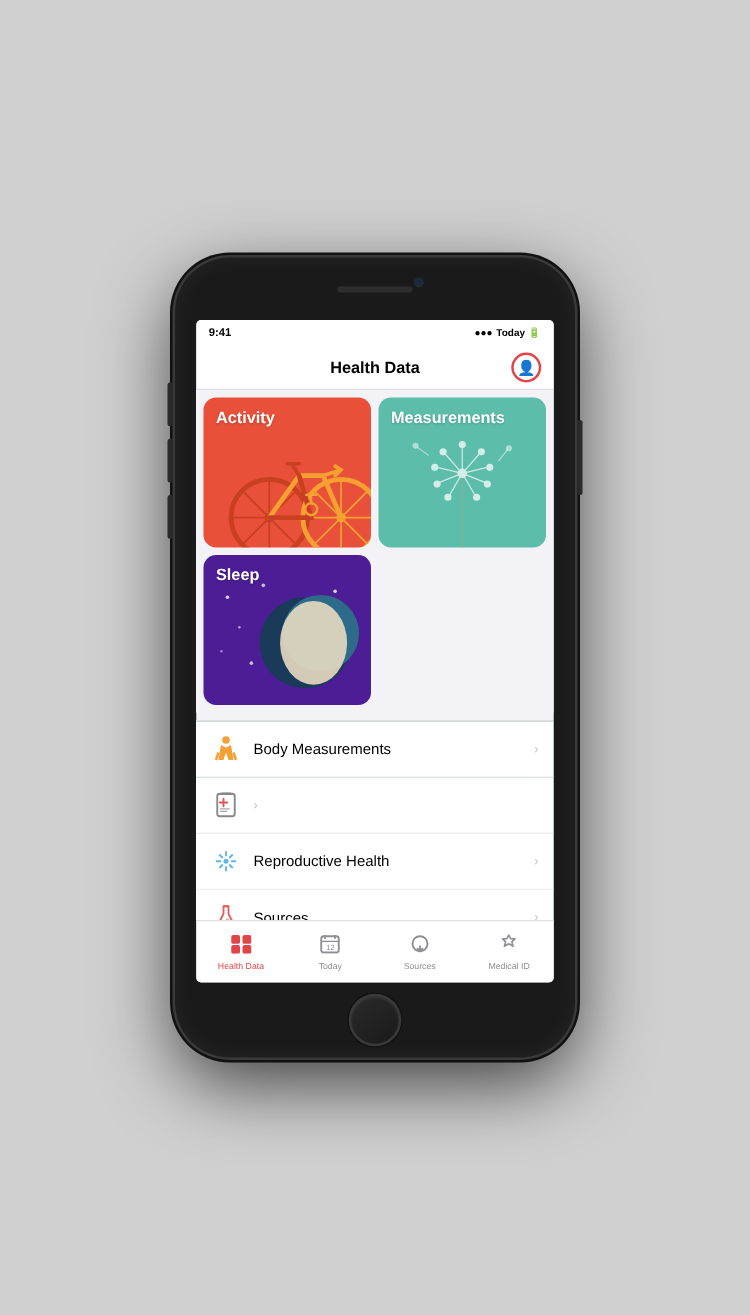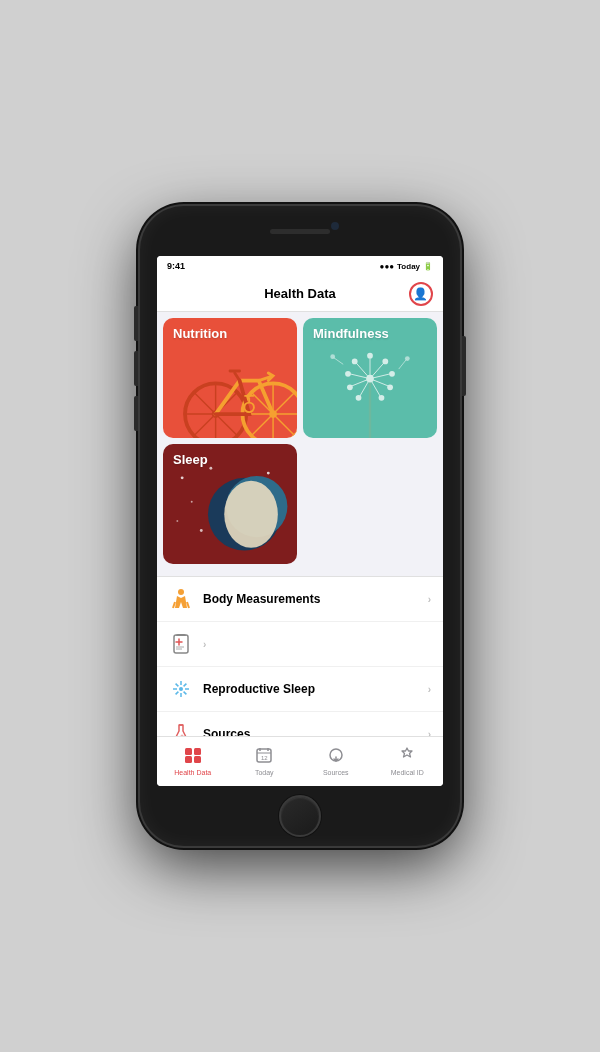--- a/index.html
+++ b/index.html
@@ -186,39 +186,38 @@
       background: #5bbdaa;
     }
 
     
     .card-nutrition {
       background: #7bbdd4;
     }
 
     
     .card-sleep {
-      background: #7f1d1d;
+      background: #4c1d95;
     }
 
     
     .card-illustration {
       position: absolute;
       bottom: 0;
       right: 0;
       width: 100%;
       height: 100%;
     }
 
     
     .list-section {
       background: #0c4a6e;
       margin-top: 6px;
       border-top: 1px solid #e0e0e0;
       border-bottom: 1px solid #e0e0e0;
-      font-weight: bold;
     }
 
     .list-item {
       display: flex;
       align-items: center;
       padding: 10px 12px;
       border-bottom: 1px solid #f0f0f0;
       cursor: pointer;
       background: white;
     }
@@ -331,21 +330,21 @@
       <div class="nav-profile-btn">
         <span class="nav-profile-icon">👤</span>
       </div>
     </div>
 
     <div class="content">
 
       <div class="category-grid">
 
         <div class="category-card card-activity">
-          <span class="card-label">Nutrition</span>
+          <span class="card-label">Activity</span>
           <svg class="card-illustration" viewBox="0 0 140 120" preserveAspectRatio="xMidYMax meet">
 
             <circle cx="55" cy="95" r="32" fill="none" stroke="#c94020" stroke-width="4"></circle>
             <circle cx="55" cy="95" r="4" fill="#c94020"></circle>
 
             <line x1="55" y1="63" x2="55" y2="127" stroke="#c94020" stroke-width="1.5"></line>
             <line x1="23" y1="95" x2="87" y2="95" stroke="#c94020" stroke-width="1.5"></line>
             <line x1="32" y1="72" x2="78" y2="118" stroke="#c94020" stroke-width="1.5"></line>
             <line x1="78" y1="72" x2="32" y2="118" stroke="#c94020" stroke-width="1.5"></line>
 
@@ -364,21 +363,21 @@
             <path d="M80 60 L75 52" stroke="#c94020" stroke-width="3" stroke-linecap="round"></path>
             <path d="M70 50 L80 50" stroke="#c94020" stroke-width="3" stroke-linecap="round"></path>
 
             <circle cx="90" cy="88" r="5" fill="none" stroke="#f5a030" stroke-width="2"></circle>
             <line x1="90" y1="83" x2="90" y2="78" stroke="#f5a030" stroke-width="2"></line>
             <line x1="85" y1="76" x2="95" y2="76" stroke="#f5a030" stroke-width="2"></line>
           </svg>
         </div>
 
         <div class="category-card card-mindfulness">
-          <span class="card-label">Mindfulness</span>
+          <span class="card-label">Measurements</span>
           <svg class="card-illustration" viewBox="0 0 140 120" preserveAspectRatio="xMidYMax meet">
 
             <line x1="70" y1="120" x2="70" y2="60" stroke="#6db89e" stroke-width="2.5"></line>
 
             <g transform="translate(70,58)">
 
               <circle cx="0" cy="0" r="4" fill="#d4ede8"></circle>
 
               <line x1="0" y1="0" x2="0" y2="-22" stroke="#d4ede8" stroke-width="1"></line>
               <circle cx="0" cy="-24" r="3" fill="#d4ede8"></circle>
@@ -465,21 +464,21 @@
               <line x1="10" y1="2" x2="10" y2="6" stroke="#5bb8e8" stroke-width="1.5"></line>
               <line x1="10" y1="14" x2="10" y2="18" stroke="#5bb8e8" stroke-width="1.5"></line>
               <line x1="2" y1="10" x2="6" y2="10" stroke="#5bb8e8" stroke-width="1.5"></line>
               <line x1="14" y1="10" x2="18" y2="10" stroke="#5bb8e8" stroke-width="1.5"></line>
               <line x1="4.6" y1="4.6" x2="7.4" y2="7.4" stroke="#5bb8e8" stroke-width="1.5"></line>
               <line x1="12.6" y1="12.6" x2="15.4" y2="15.4" stroke="#5bb8e8" stroke-width="1.5"></line>
               <line x1="15.4" y1="4.6" x2="12.6" y2="7.4" stroke="#5bb8e8" stroke-width="1.5"></line>
               <line x1="7.4" y1="12.6" x2="4.6" y2="15.4" stroke="#5bb8e8" stroke-width="1.5"></line>
             </svg>
           </div>
-          <span class="list-text">Reproductive Sleep</span>
+          <span class="list-text">Reproductive Health</span>
           <span class="list-chevron">›</span>
         </div>
 
         <div class="list-item">
           <div class="list-icon icon-results">
             <svg width="18" height="22" viewBox="0 0 18 22">
               <path d="M7 2 L11 2 L11 8 L16 18 Q16 20 14 20 L4 20 Q2 20 2 18 L7 8 Z" fill="none" stroke="#e06060" stroke-width="1.5" stroke-linejoin="round"></path>
               <line x1="7" y1="2" x2="11" y2="2" stroke="#e06060" stroke-width="1.5"></line>
               <circle cx="7" cy="15" r="1.5" fill="#e06060" opacity="0.7"></circle>
               <circle cx="10" cy="13" r="1.5" fill="#e06060" opacity="0.5"></circle>

